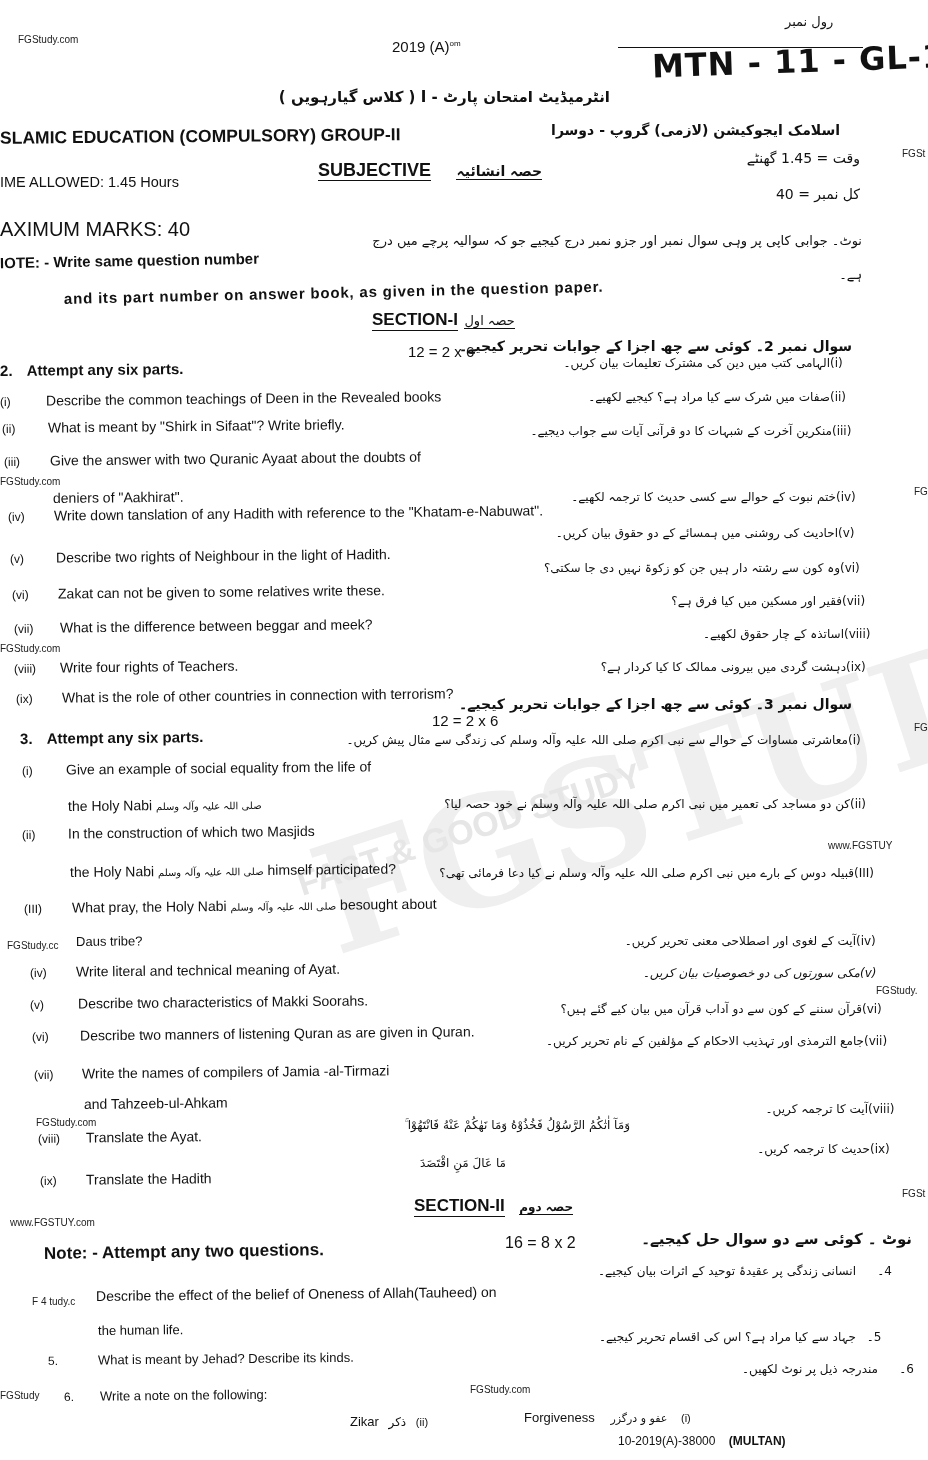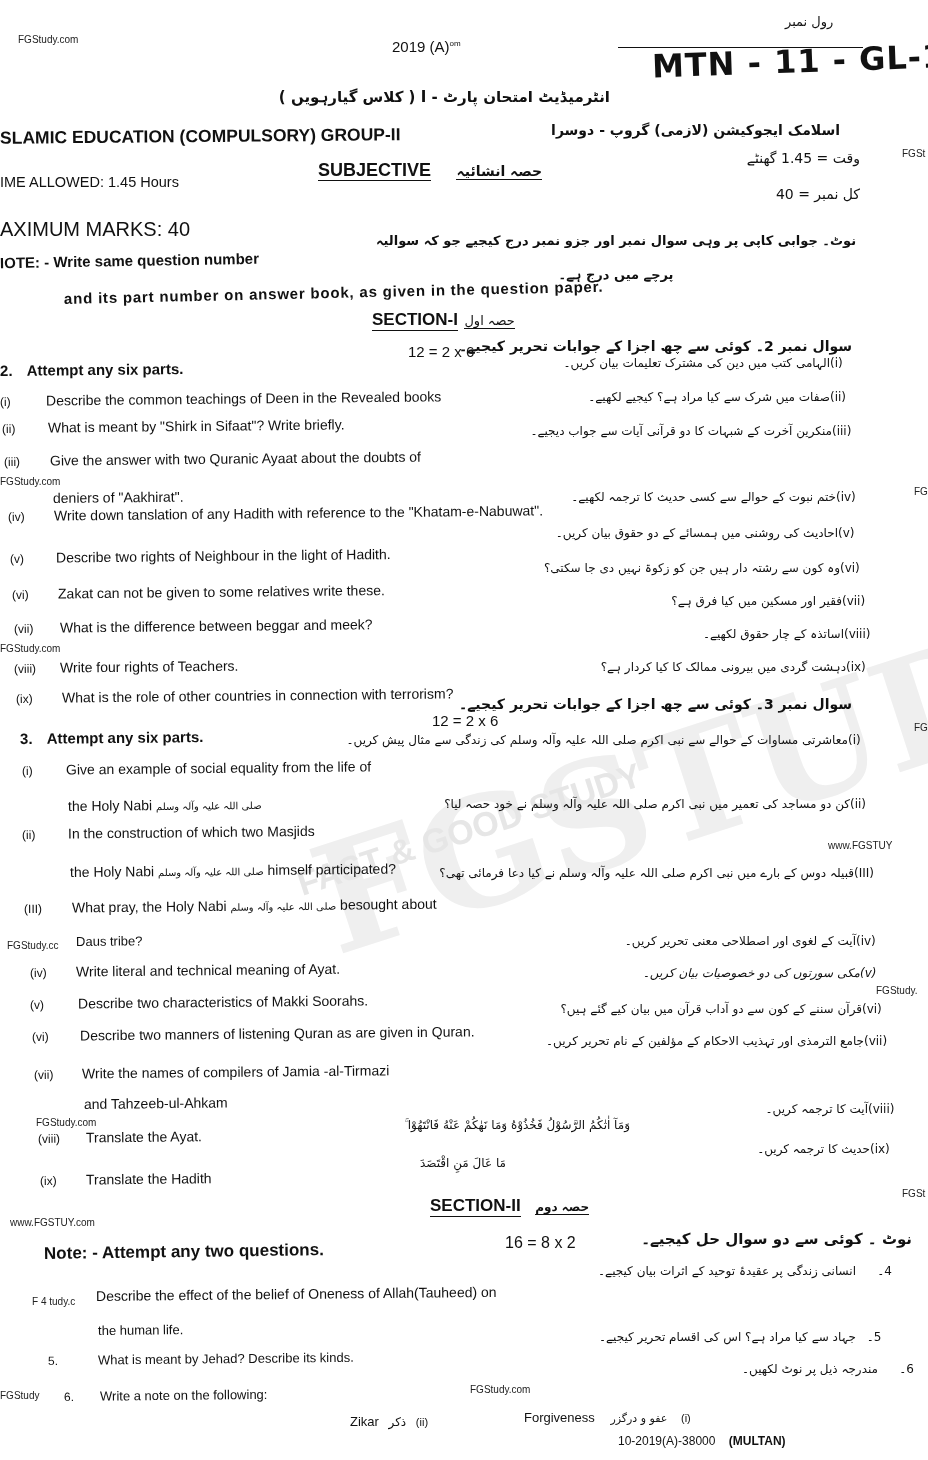--- a/index.html
+++ b/index.html
@@ -55,21 +55,21 @@
   <span class="bold" style="font-size:18px;border-bottom:1.5px solid #111;">SUBJECTIVE</span>
   <span class="urdu" style="font-size:14px;margin-left:21px;border-bottom:1.5px solid #111;font-weight:bold;">حصہ انشائیہ</span>
 </div>
 
 <div class="abs" style="left:0px;top:174px;font-size:14.5px;">IME ALLOWED: 1.45  Hours</div>
 <div class="abs urdu" style="left:690px;top:150px;width:170px;text-align:right;font-size:14px;">وقت  =  1.45 گھنٹے</div>
 
 <div class="abs" style="left:0px;top:218px;font-size:20px;">AXIMUM MARKS: 40</div>
 <div class="abs urdu" style="left:750px;top:186px;width:110px;text-align:right;font-size:14px;">کل نمبر  =  40</div>
 
-<div class="abs urdu" style="left:370px;top:224px;width:492px;text-align:center;font-size:13px;line-height:34px;white-space:normal;font-weight:bold;">نوٹ۔ جوابی کاپی پر وہی سوال نمبر اور جزو نمبر درج کیجیے جو کہ سوالیہ پرچے میں درج ہے۔</div>
+<div class="abs urdu" style="left:370px;top:224px;width:492px;text-align:right;font-size:13px;line-height:34px;white-space:normal;">نوٹ۔ جوابی کاپی پر وہی سوال نمبر اور جزو نمبر درج کیجیے جو کہ سوالیہ پرچے میں درج ہے۔</div>
 
 <div class="abs bold" style="left:0px;top:252px;font-size:15px;transform:rotate(-1deg);">IOTE: - Write same question number</div>
 <div class="abs bold" style="left:64px;top:290px;font-size:15px;letter-spacing:0.8px;transform:rotate(-1.3deg);transform-origin:left;">and its part number on answer book, as given in the question paper.</div>
 
 <div class="abs" style="left:372px;top:310px;">
   <span class="sec">SECTION-I</span>
   <span class="urdu" style="font-size:13px;margin-left:2px;font-weight:normal;border-bottom:1.5px solid #111;">حصہ اول</span>
 </div>
 <div class="abs" style="left:408px;top:343px;font-size:15px;">12 = 2 x 6</div>
 
@@ -137,21 +137,21 @@
   <div class="abs urdu" style="left:500px;top:797px;width:390px;text-align:right;"><span style="display:inline-block;width:40px;direction:ltr;text-align:left;">(ii)</span><span>کن دو مساجد کی تعمیر میں نبی اکرم صلی اللہ علیہ وآلہ وسلم نے خود حصہ لیا؟</span></div>
   <div class="abs urdu" style="left:500px;top:866px;width:394px;text-align:right;"><span style="display:inline-block;width:40px;direction:ltr;text-align:left;">(III)</span><span>قبیلہ دوس کے بارے میں نبی اکرم صلی اللہ علیہ وآلہ وسلم نے کیا دعا فرمائی تھی؟</span></div>
   <div class="abs urdu" style="left:640px;top:934px;width:256px;text-align:right;"><span style="display:inline-block;width:40px;direction:ltr;text-align:left;">(iv)</span><span>آیت کے لغوی اور اصطلاحی معنی تحریر کریں۔</span></div>
   <div class="abs urdu" style="left:660px;top:966px;width:240px;text-align:right;font-style:italic;"><span style="display:inline-block;width:40px;direction:ltr;text-align:left;">(v)</span><span>مکی سورتوں کی دو خصوصیات بیان کریں۔</span></div>
   <div class="abs urdu" style="left:580px;top:1002px;width:322px;text-align:right;"><span style="display:inline-block;width:40px;direction:ltr;text-align:left;">(vi)</span><span>قرآن سننے کے کون سے دو آداب قرآن میں بیان کیے گئے ہیں؟</span></div>
   <div class="abs urdu" style="left:590px;top:1034px;width:314px;text-align:right;"><span style="display:inline-block;width:40px;direction:ltr;text-align:left;">(vii)</span><span>جامع الترمذی اور تہذیب الاحکام کے مؤلفین کے نام تحریر کریں۔</span></div>
   <div class="abs urdu" style="left:740px;top:1102px;width:168px;text-align:right;"><span style="display:inline-block;width:40px;direction:ltr;text-align:left;">(viii)</span><span>آیت کا ترجمہ کریں۔</span></div>
   <div class="abs urdu" style="left:740px;top:1142px;width:170px;text-align:right;"><span style="display:inline-block;width:40px;direction:ltr;text-align:left;">(ix)</span><span>حدیث کا ترجمہ کریں۔</span></div>
 </div>
 
-<div class="abs" style="left:414px;top:1196px;margin-left:16px;">
+<div class="abs" style="left:414px;top:1196px;">
   <span class="sec">SECTION-II</span>
   <span class="urdu" style="font-size:12px;margin-left:10px;font-weight:bold;border-bottom:1.5px solid #111;">حصہ دوم</span>
 </div>
 <div class="abs" style="left:505px;top:1234px;font-size:16px;">16 = 8 x 2</div>
 
 <div class="abs bold" style="left:44px;top:1244px;font-size:17px;transform:rotate(-0.8deg);transform-origin:left;">Note: -   Attempt any two questions.</div>
 <div class="abs urdu-lg" style="left:650px;top:1230px;width:262px;text-align:right;font-size:15px;">نوٹ ۔ کوئی سے دو سوال حل کیجیے۔</div>
 
 <div class="abs q" style="left:96px;top:1288px;"><span>Describe the effect of the belief of Oneness of Allah(Tauheed) on</span></div>
 <div class="abs q" style="left:98px;top:1323px;font-size:13px;">the human life.</div>

